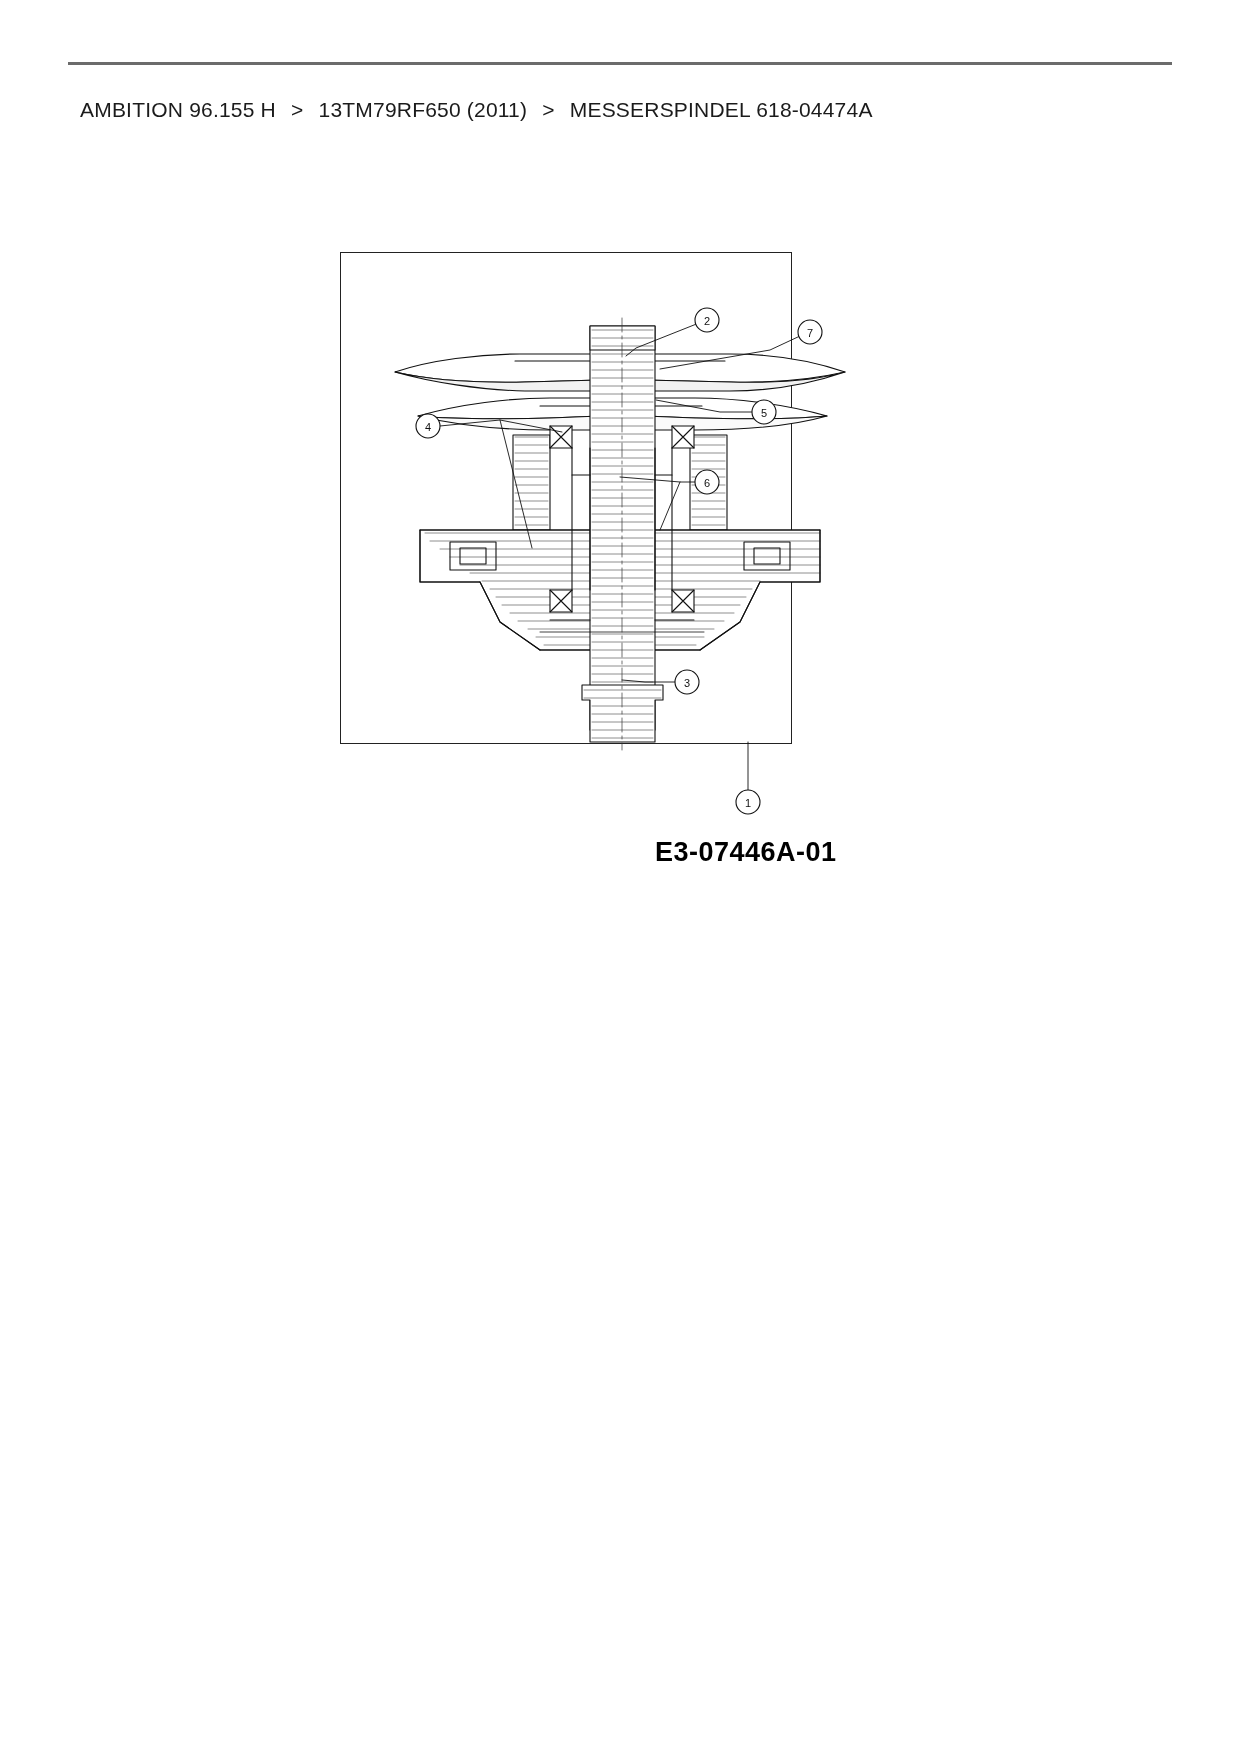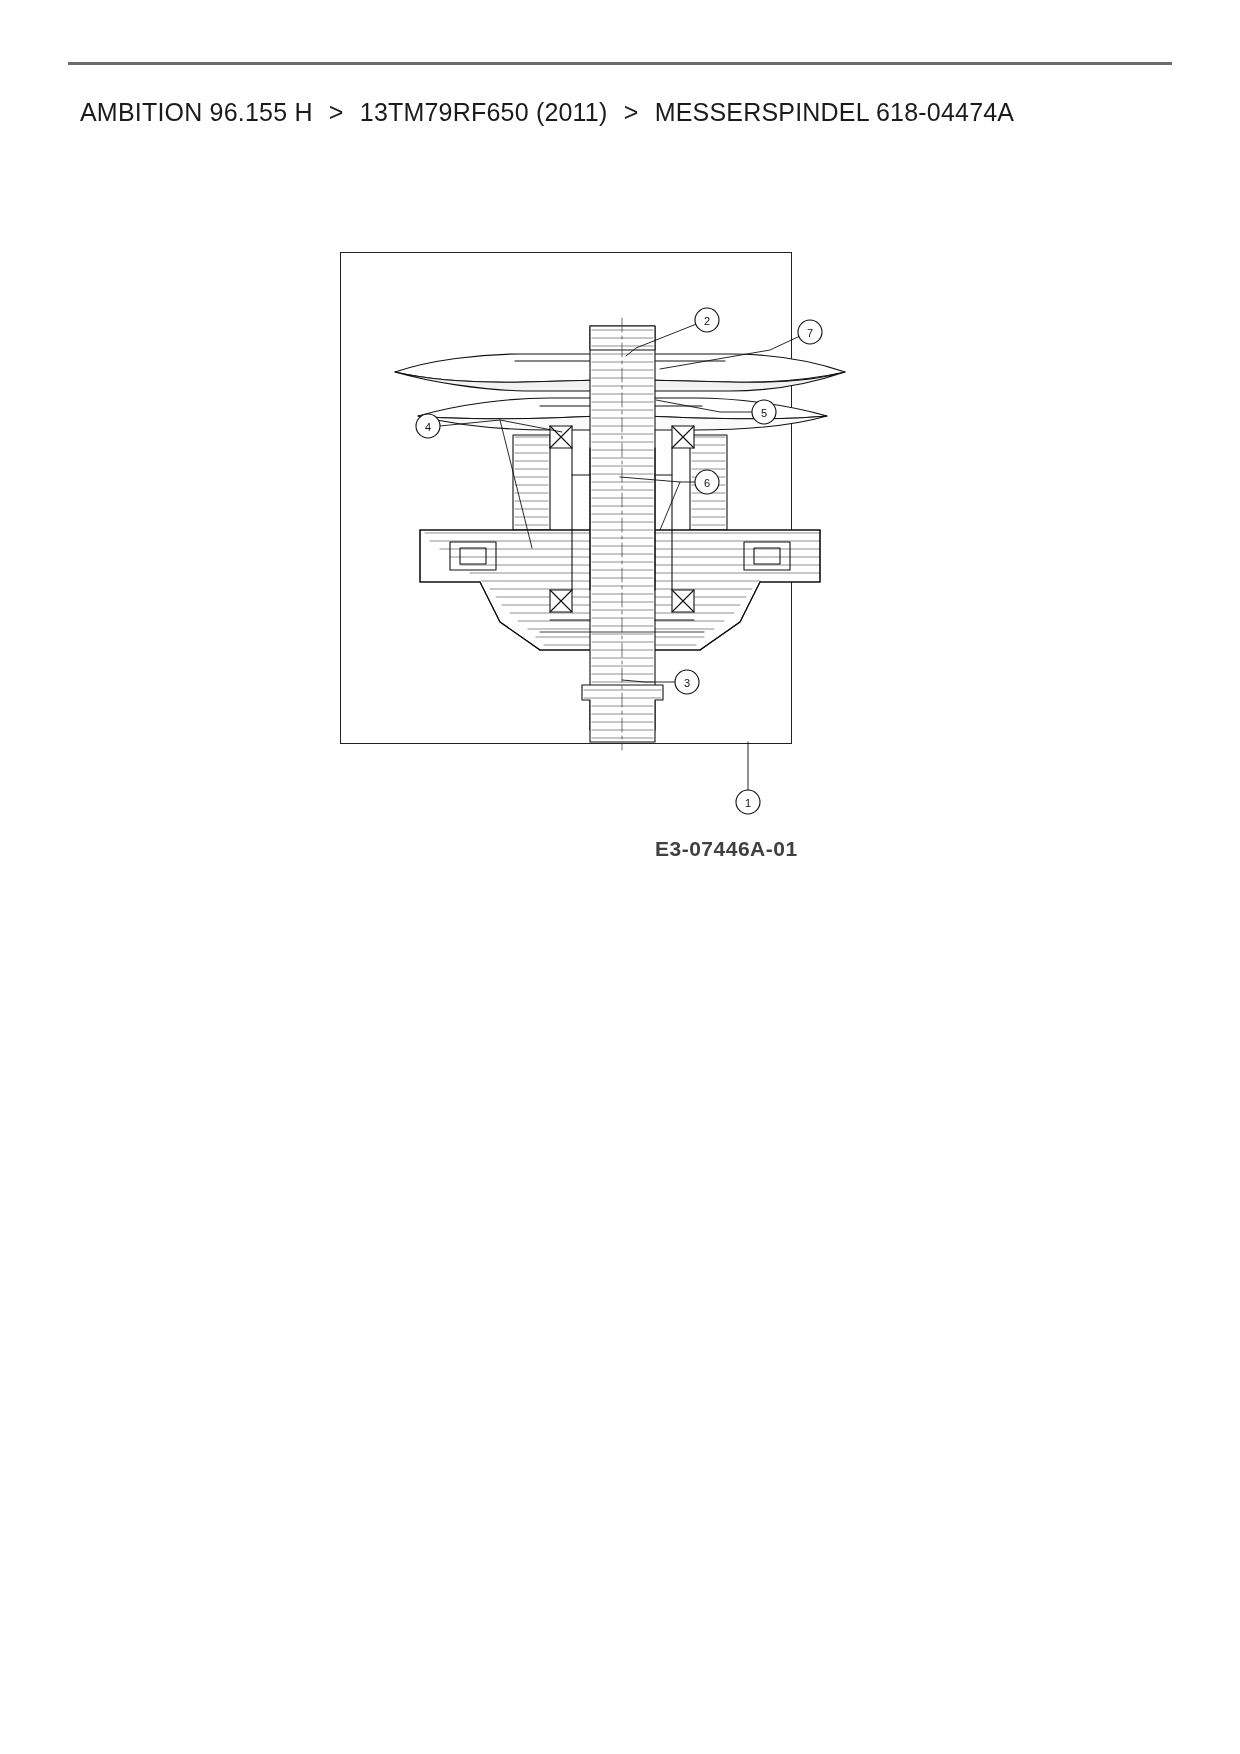--- a/index.html
+++ b/index.html
@@ -23,21 +23,21 @@
     left: 68px;
     top: 62px;
     width: 1104px;
     height: 3px;
     background: #6b6b6b;
   }
   .breadcrumb {
     position: absolute;
     left: 80px;
     top: 98px;
-    font-size: 25px;
+    font-size: 21px;
     color: #1b1b1b;
     letter-spacing: 0.2px;
     white-space: nowrap;
   }
   .breadcrumb .sep {
     padding: 0 9px;
     color: #1b1b1b;
   }
   .diagram-area {
     position: absolute;
@@ -52,23 +52,23 @@
     top: 22px;
     width: 450px;
     height: 490px;
     border: 1.5px solid #222;
     background: #fff;
   }
   .drawing-code {
     position: absolute;
     left: 355px;
     top: 607px;
-    font-size: 21px;
+    font-size: 27px;
     font-weight: bold;
-    color: #404040;
+    color: #000000;
     letter-spacing: 0.5px;
     font-family: "Liberation Sans", sans-serif;
   }
   svg.art {
     position: absolute;
     left: 0;
     top: 0;
     width: 640px;
     height: 660px;
     overflow: visible;

